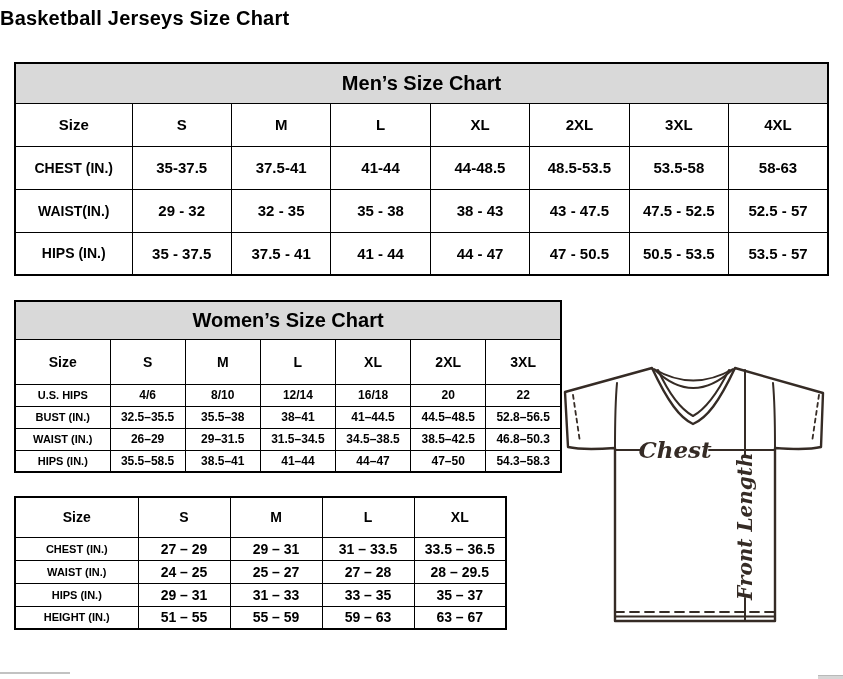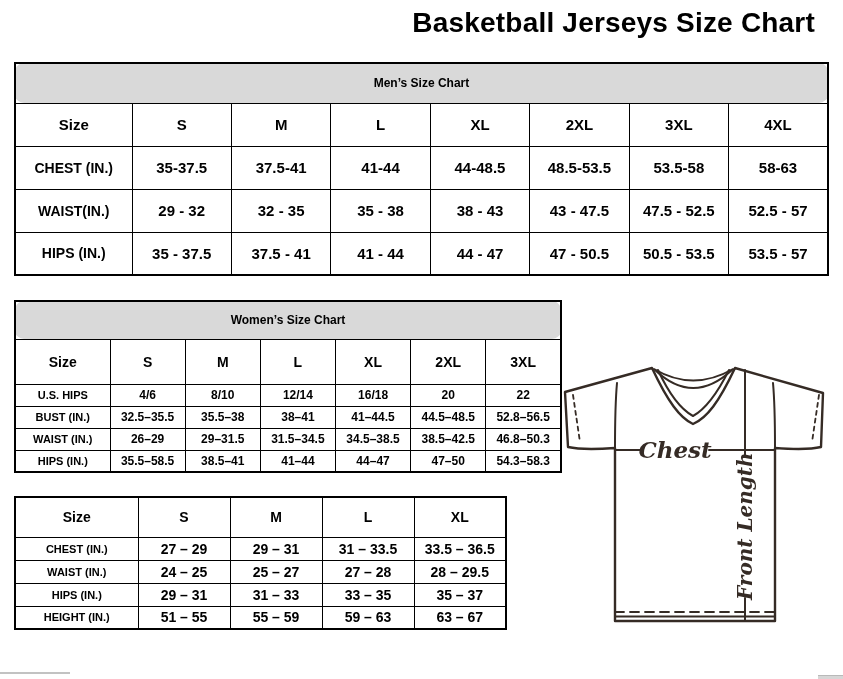--- a/index.html
+++ b/index.html
@@ -4,33 +4,33 @@
 <style>
   * { margin:0; padding:0; box-sizing:border-box; }
   html,body { width:843px; height:679px; }
   body {
     position:relative; background:#fff; color:#000;
     font-family:"Liberation Sans", sans-serif; overflow:hidden;
   }
   :root { --header-bg:#d9d9d9; --diagram-stroke:#352b25; }
 
   .page-title {
-    position:absolute; top:7px; left:0; width:815px; text-align:right;
-    font-size:28px; font-weight:bold; letter-spacing:0.2px;
+    position:absolute; top:7px; left:0; width:815px; text-align:left;
+    font-size:20px; font-weight:bold; letter-spacing:0.2px;
   }
 
   table.size-table {
     position:absolute; border-collapse:collapse; table-layout:fixed;
     border:2px solid #000; background:#fff;
   }
   table.size-table th, table.size-table td {
     border:1px solid #000; text-align:center; font-weight:bold;
     padding:0; vertical-align:middle; overflow:hidden; white-space:nowrap;
   }
-  th.table-title { background:var(--header-bg); font-size:12px;border-radius:9px; }
+  th.table-title { background:var(--header-bg); font-size:20px; }
 
   
   #mens-table { left:14px; top:62px; width:815px; }
   #mens-table .label-col { width:117px; }
   #mens-table th.table-title { height:40px; }
   #mens-table tr.cols-row th { height:43px; font-size:15px; }
   #mens-table td { height:43px; font-size:15px; }
   #mens-table td.row-label { font-size:14px; }
 
   

